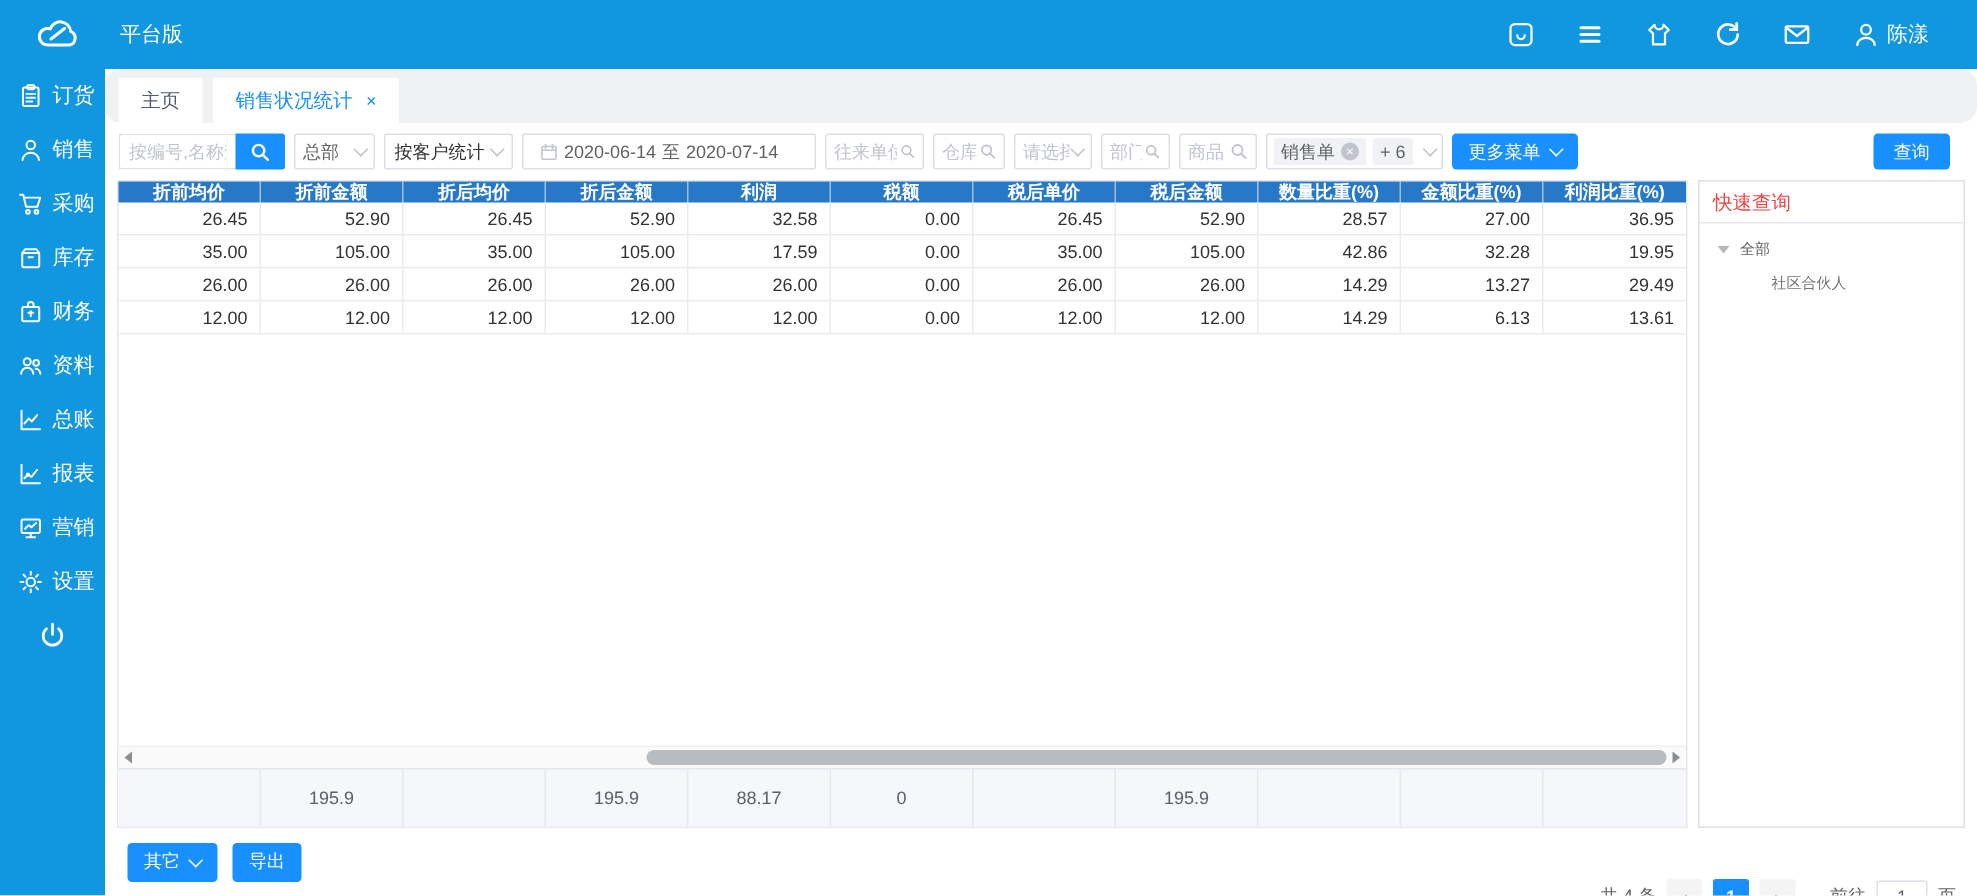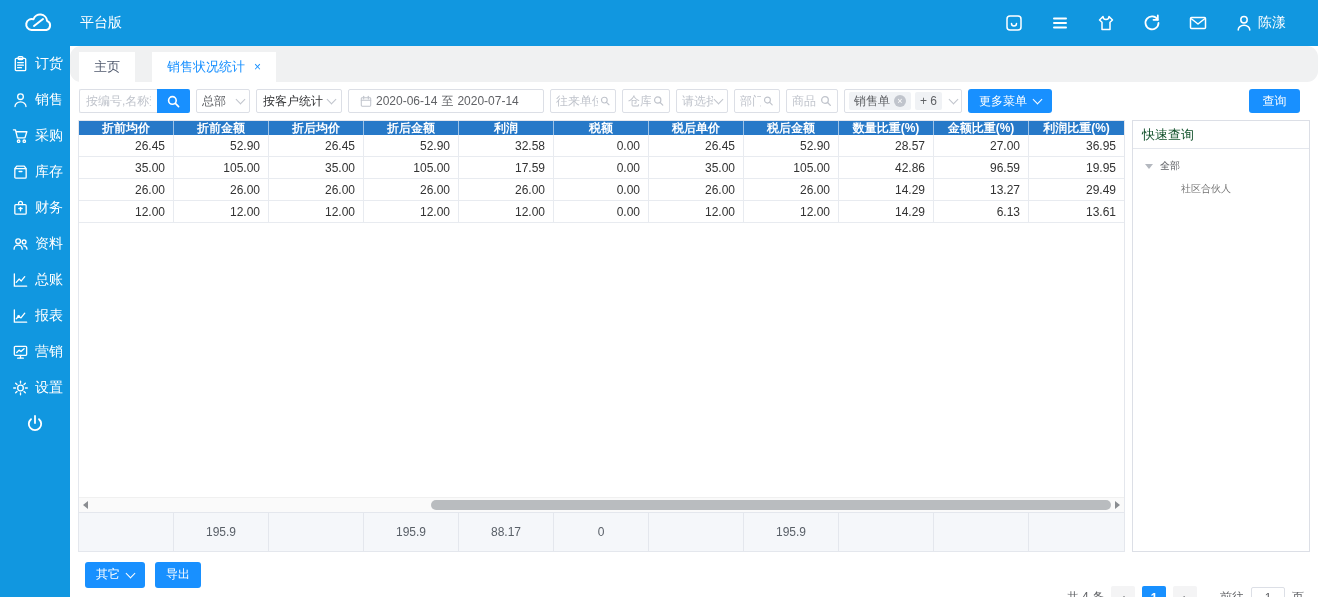--- a/index.html
+++ b/index.html
@@ -14,21 +14,21 @@
   .logo{margin-left:22px;}
   .brand{margin-left:24px;font-size:14px;}
   .topbar-right{margin-left:auto;display:flex;align-items:center;gap:26px;margin-right:32px;}
   .tb-icon{cursor:pointer;}
   .tb-user{display:flex;align-items:center;gap:4px;font-size:14px;cursor:pointer;}
   
   .sidebar{position:absolute;left:0;top:46px;width:70px;height:551px;background:#1197e0;}
   .side-item{display:flex;align-items:center;gap:6px;padding-left:12px;height:36px;color:#fff;font-size:14px;cursor:pointer;}
   .side-power{display:flex;align-items:center;justify-content:center;height:36px;cursor:pointer;}
   
-  .tabstrip{position:absolute;left:70px;top:46px;width:1248px;height:36px;background:#f0f1f2;display:flex;align-items:flex-end;padding-left:9px;box-sizing:border-box;gap:17px;border-radius:11px;}
+  .tabstrip{position:absolute;left:70px;top:46px;width:1248px;height:36px;background:#f0f1f2;display:flex;align-items:flex-end;padding-left:9px;box-sizing:border-box;gap:7px;border-radius:11px;}
   .tab{height:30px;background:#fff;display:flex;align-items:center;padding:0 15px;font-size:13px;color:#515a6e;cursor:pointer;}
   .tab.active{color:#1890ff;}
   .tab-close{margin-left:9px;font-size:12px;color:#1890ff;line-height:1;}
   
   .filterbar{position:absolute;left:70px;top:82px;width:1248px;height:38px;background:#fff;display:flex;align-items:center;padding-left:9px;box-sizing:border-box;gap:6px;}
   .ctl{height:24px;box-sizing:border-box;border:1px solid #dcdfe6;border-radius:2px;background:#fff;display:flex;align-items:center;font-size:12px;color:#606266;overflow:hidden;}
   .ctl .ph{color:#c0c4cc;white-space:nowrap;overflow:hidden;}
   .search-group{display:flex;}
   .search-input{width:78px;height:24px;box-sizing:border-box;border:1px solid #dcdfe6;border-right:none;border-radius:2px 0 0 2px;padding:0 6px;font-size:12px;color:#606266;outline:none;}
   .search-input::placeholder{color:#c0c4cc;}
@@ -61,21 +61,21 @@
   .hscroll{height:14px;flex:none;background:#fafafa;position:relative;border-top:1px solid #f0f0f0;}
   .hs-thumb{position:absolute;left:352px;top:2px;width:680px;height:10px;background:#b9bcbf;border-radius:5px;cursor:pointer;}
   .hs-arrow{position:absolute;top:3px;width:0;height:0;border-top:4px solid transparent;border-bottom:4px solid transparent;cursor:pointer;}
   .hs-left{left:4px;border-right:5px solid #8a8d91;}
   .hs-right{right:4px;border-left:5px solid #8a8d91;}
   .summary-row{height:38px;flex:none;display:flex;background:#f5f7fa;border-top:1px solid #e4e7ed;}
   .sc{width:95px;box-sizing:border-box;border-right:1px solid #e4e7ed;display:flex;align-items:center;justify-content:center;font-size:12px;color:#5a6068;}
   .sc:last-child{border-right:none;}
   
   .right-panel{position:absolute;left:1132px;top:120px;width:178px;height:432px;border:1px solid #dcdfe6;box-sizing:border-box;background:#fff;}
-  .rp-title{height:27px;line-height:27px;padding-left:9px;font-size:13px;color:#14532d;border-bottom:1px solid #e4e7ed;}
+  .rp-title{height:27px;line-height:27px;padding-left:9px;font-size:13px;color:#ef4444;border-bottom:1px solid #e4e7ed;}
   .tree{padding:10px 0 0 12px;font-size:10px;color:#606266;}
   .tree-root{display:flex;align-items:center;gap:7px;cursor:pointer;}
   .caret-down{width:0;height:0;border-left:4px solid transparent;border-right:4px solid transparent;border-top:5px solid #b4b8bf;}
   .tree-child{padding-left:36px;margin-top:9px;color:#737373;cursor:pointer;}
   
   .bottom-bar{position:absolute;left:70px;top:552px;width:1248px;height:45px;background:#fff;display:flex;align-items:center;padding:0 14px 0 15px;box-sizing:border-box;}
   .bb-btn{height:26px;border-radius:3px;}
   .bb-gap{margin-left:10px;}
   .pagination{margin-left:auto;display:flex;align-items:center;gap:7px;font-size:12px;color:#606266;margin-top:46px;}
   .pg-btn{width:24px;height:24px;background:#f4f4f5;color:#606266;display:flex;align-items:center;justify-content:center;border-radius:2px;font-size:14px;cursor:pointer;}
@@ -352,21 +352,21 @@
     <div class="grid-row">
       <span class="gc">35.00</span>
         <span class="gc">105.00</span>
         <span class="gc">35.00</span>
         <span class="gc">105.00</span>
         <span class="gc">17.59</span>
         <span class="gc">0.00</span>
         <span class="gc">35.00</span>
         <span class="gc">105.00</span>
         <span class="gc">42.86</span>
-        <span class="gc">96.59</span>
+        <span class="gc">32.28</span>
         <span class="gc">19.95</span>
     </div>
     <div class="grid-row">
       <span class="gc">26.00</span>
         <span class="gc">26.00</span>
         <span class="gc">26.00</span>
         <span class="gc">26.00</span>
         <span class="gc">26.00</span>
         <span class="gc">0.00</span>
         <span class="gc">26.00</span>

